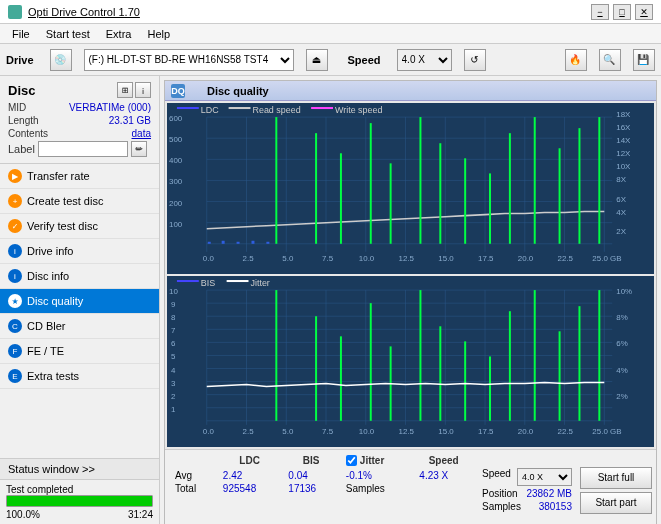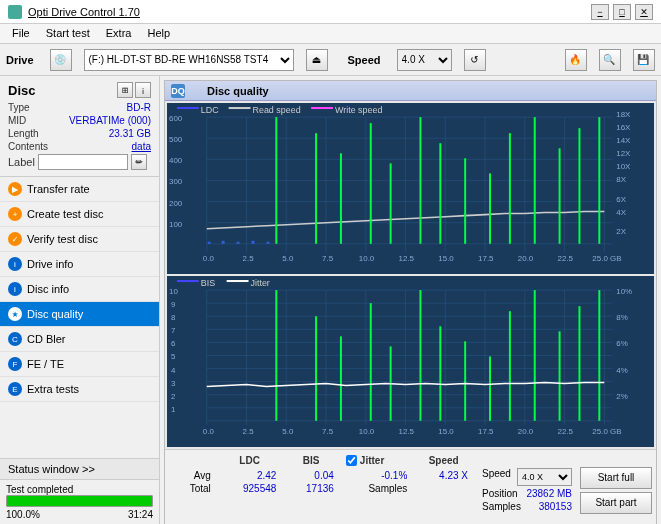--- a/index.html
+++ b/index.html
@@ -7,21 +7,21 @@
     
     
     .title-bar { background: #fff; display: flex; align-items: center; justify-content: space-between; padding: 4px 8px; border-bottom: 1px solid #ccc; height: 24px; text-decoration: underline; }
     .title-bar-left { display: flex; align-items: center; gap: 6px; font-size: 11px; }
     .title-bar-icon { width: 14px; height: 14px; background: #4a9; border-radius: 2px; display: inline-block; }
     .title-bar-controls { display: flex; gap: 4px; }
     .title-btn { width: 18px; height: 16px; border: 1px solid #999; background: #e8e8e8; cursor: pointer; font-size: 9px; display: flex; align-items: center; justify-content: center; }
     .title-btn.close { background: #e8e8e8; }
     
     
-    .menu-bar { background: #f5f5f5; display: flex; gap: 0; padding: 2px 4px; border-bottom: 1px solid #ccc; height: 20px; }
+    .menu-bar { background: #f5f5f5; display: flex; gap: 0; padding: 2px 4px; border-bottom: 1px solid #ccc; height: 20px; align-items: center; }
     .menu-item { padding: 1px 8px; cursor: pointer; font-size: 11px; }
     
     
     .toolbar { background: #f0f0f0; display: flex; align-items: center; padding: 3px 6px; border-bottom: 1px solid #ccc; height: 32px; gap: 12px; }
     .toolbar-label { font-size: 11px; font-weight: bold; margin-right: 4px; }
     .drive-select { height: 22px; font-size: 10px; width: 210px; border: 1px solid #999; background: white; }
     .toolbar-btn { height: 22px; width: 22px; border: 1px solid #999; background: linear-gradient(to bottom, #fff, #e0e0e0); cursor: pointer; display: flex; align-items: center; justify-content: center; font-size: 10px; }
     .speed-label { font-size: 11px; font-weight: bold; margin-left: 8px; margin-right: 4px; }
     .speed-select { height: 22px; width: 55px; font-size: 10px; border: 1px solid #999; }
     .spacer { flex: 1; }
@@ -75,21 +75,21 @@
     
     .charts-container { flex: 1; display: flex; flex-direction: column; padding: 2px; gap: 2px; }
     
     .chart-wrap { flex: 1; position: relative; background: #1a3a5c; overflow: hidden; }
     
     
     .stats-row { display: flex; align-items: stretch; background: #f0f0f0; border-top: 1px solid #ccc; padding: 2px 4px; gap: 8px; height: 82px; }
     .stats-table { flex: 1; }
     .stats-table table { font-size: 10px; border-collapse: collapse; width: 100%; }
     .stats-table th { text-align: center; font-weight: bold; padding: 1px 6px; color: #333; }
-    .stats-table td { text-align: right; padding: 1px 6px; }
+    .stats-table td { text-align: left; padding: 1px 6px; }
     .stats-table td.blue { color: #0000cc; }
     
     .jitter-check { display: flex; align-items: center; gap: 3px; font-size: 10px; padding: 2px 0; }
     .jitter-check input { width: 11px; height: 11px; }
     .speed-select-inline { height: 18px; width: 55px; font-size: 10px; border: 1px solid #999; }
     
     .action-btns { display: flex; flex-direction: column; gap: 3px; justify-content: center; }
     .action-btn { height: 22px; width: 72px; border: 1px solid #999; background: linear-gradient(to bottom, #fff, #e0e0e0); cursor: pointer; font-size: 10px; }
   </style>
 </head>
@@ -136,24 +136,20 @@
 
   <div class="sidebar">
 
     <div class="disc-panel">
       <div class="disc-header">
         <span class="disc-title">Disc</span>
         <div class="disc-icons">
           <button class="disc-icon">⊞</button>
           <button class="disc-icon">ℹ</button>
         </div>
-      </div>
-      <div class="disc-row">
-        <span class="disc-key">Type</span>
-        <span class="disc-val blue">BD-R</span>
       </div>
       <div class="disc-row">
         <span class="disc-key">MID</span>
         <span class="disc-val blue">VERBATIMe (000)</span>
       </div>
       <div class="disc-row">
         <span class="disc-key">Length</span>
         <span class="disc-val blue">23.31 GB</span>
       </div>
       <div class="disc-row">

